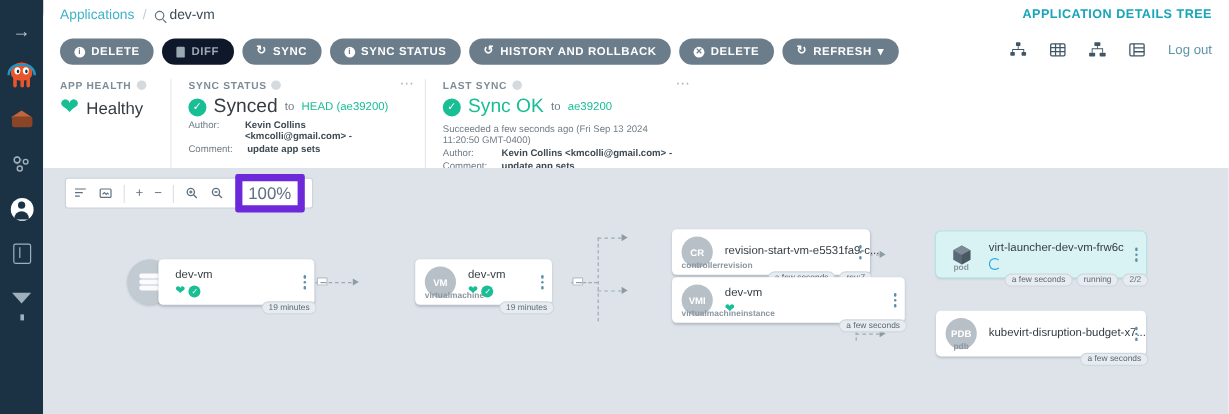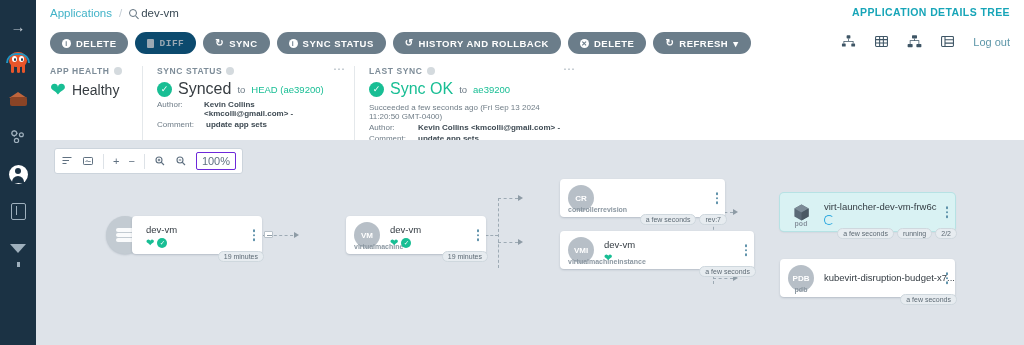--- a/index.html
+++ b/index.html
@@ -70,21 +70,21 @@
   .details-tree { position: absolute; right: 14px; top: 6px; color: #17a5b8;
      font-size: 10.5px; font-weight: bold; letter-spacing: .4px; }
 
   
   .toolbar { height: 34px; display: flex; align-items: center; padding: 0 14px; gap: 7px;
      position: relative; }
   .btn { height: 22px; border-radius: 11px; background: #6b7d8a; color: #ffffff;
      font-size: 9.5px; font-weight: bold; letter-spacing: .5px;
      display: flex; align-items: center; gap: 5px; padding: 0 12px; cursor: pointer;
      white-space: nowrap; }
-  .btn.disabled { background: #0c4a6e; color: #9aa8b3; font-family: Liberation Mono, monospace; }
+  .btn.disabled { background: #0f172a; color: #9aa8b3; }
   .ic-circle { width: 9px; height: 9px; border-radius: 50%; background: #fff;
      color: #6b7d8a; font-size: 7px; font-weight: bold; display: flex;
      align-items: center; justify-content: center; line-height: 1; }
   .ic-doc { width: 7px; height: 9px; background: #9aa8b3; border-radius: 1px; }
   .ic-sync, .ic-hist, .ic-refresh { font-size: 10px; line-height: 1; }
   .view-icons { position: absolute; right: 14px; top: 8px; display: flex;
      align-items: center; gap: 18px; }
   .vi { width: 15px; height: 15px; color: #4a5d6b; }
   .logout { color: #5d96a8; font-size: 11px; cursor: pointer; }
 
@@ -116,21 +116,21 @@
 
   
   .canvas { position: absolute; left: 0; top: 140px; width: 988px; height: 205px;
      background: #dee3e9; }
   .graph-toolbar { position: absolute; left: 18px; top: 8px; height: 26px;
      background: #fff; border: 1px solid #ccd4dc; border-radius: 3px;
      display: flex; align-items: center; padding: 0 6px; gap: 9px; }
   .gt-ic { color: #5f7080; font-size: 11px; cursor: pointer; display: flex;
      align-items: center; }
   .gt-sep { width: 1px; height: 15px; background: #dde2e7; }
-  .zoom-val { border: 1px solid #6d28d9; border-radius: 2px; font-size: 11px;
+  .zoom-val { border: 6px solid #6d28d9; border-radius: 2px; font-size: 14px;
      color: #5f7080; padding: 2px 5px; }
 
   
   .node { position: absolute; background: #fff; border-radius: 4px;
      box-shadow: 0 1px 2px rgba(40,60,80,.22); }
   .node.hl { background: #d9f2f3; box-shadow: 0 0 0 1px #b6e2e4, 0 1px 2px rgba(40,60,80,.18); }
   .node .circ { position: absolute; left: 8px; top: 50%; transform: translateY(-50%);
      width: 26px; height: 26px; border-radius: 50%; background: #b7bfc7; color: #fff;
      font-size: 8px; font-weight: bold; display: flex; align-items: center;
      justify-content: center; }
@@ -432,45 +432,46 @@
         <div class="kebab">
             <i></i>
             <i></i>
             <i></i>
           </div>
         <div class="badges">
           <span class="badge">19 minutes</span>
         </div>
       </div>
 
-      <div class="node" style="left:310px; top:76px; width:140px; height:38px;">
+      <div class="node" style="left:310px; top:76px; width:114px; height:38px;">
         <div class="circ">
           <span>VM</span>
           <span class="kind">virtualmachine</span>
         </div>
         <div class="nm">dev-vm</div>
         <div class="icons">
           <span class="heart-sm">❤</span>
           <span class="check-sm">✓</span>
         </div>
         <div class="kebab">
             <i></i>
             <i></i>
             <i></i>
           </div>
         <div class="badges">
           <span class="badge">19 minutes</span>
         </div>
       </div>
 
-      <div class="node" style="left:524px; top:39px; width:165px; height:38px;">
+      <div class="node" style="left:524px; top:51px; width:165px; height:38px;">
         <div class="circ">
           <span>CR</span>
           <span class="kind">controllerrevision</span>
         </div>
+        <div class="nm" style="top:13px">revision-start-vm-e5531fa9-c...</div>
         <div class="kebab">
             <i></i>
             <i></i>
             <i></i>
           </div>
         <div class="badges">
           <span class="badge">a few seconds</span>
           <span class="badge">rev:7</span>
         </div>
       </div>

